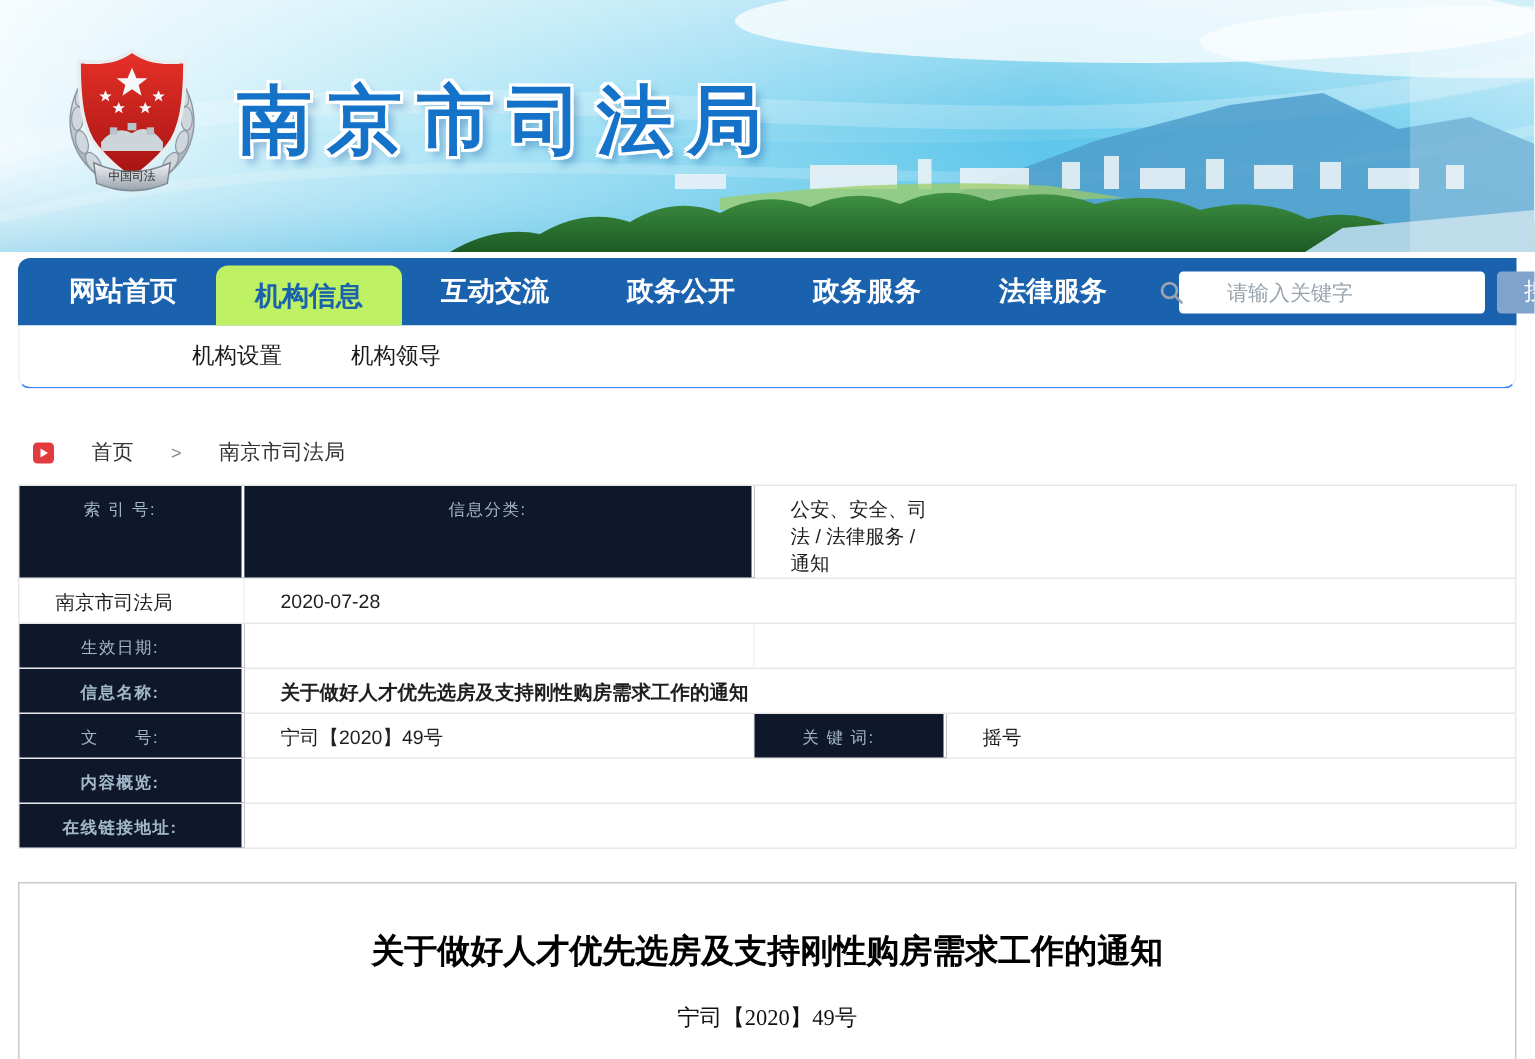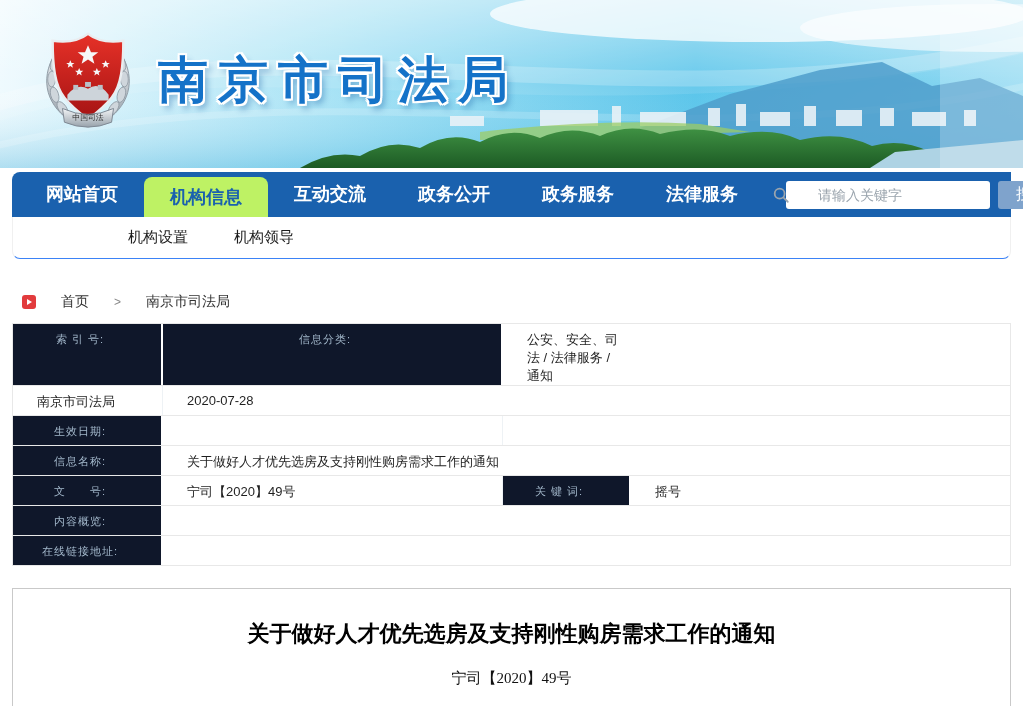--- a/index.html
+++ b/index.html
@@ -74,21 +74,21 @@
   }
   .breadcrumb a { color:#333; text-decoration:none; cursor:pointer; }
   .breadcrumb .sep { color:#888; font-size:12px; }
 
   
   .info-table { margin:13px 12px 0; border:1px solid #e8e8e8; border-bottom:none; }
   .trow {
     display:grid; grid-template-columns:150px 340px 128px 1fr;
     border-bottom:1px solid #e8e8e8; min-height:30px;
   }
-  .trow.span { grid-template-columns:150px 1fr; }
+  .trow.span { grid-template-columns:150px 1fr;font-weight:bold; }
   .tlabel {
     background:#0f172a; color:#a3b8cb; font-size:11px; text-align:center;
     padding:8px 14px 0 0; border-right:2px solid #fff; letter-spacing:1px;
   }
   .tvalue { font-size:13px; color:#1f1f1f; padding:7px 10px 0 24px; border-right:1px solid #eef2f5; }
   .trow .tvalue:last-child { border-right:none; }
   .dl-link { display:inline-block; width:19px; height:19px; cursor:pointer; }
 
   
   .doc-box {

